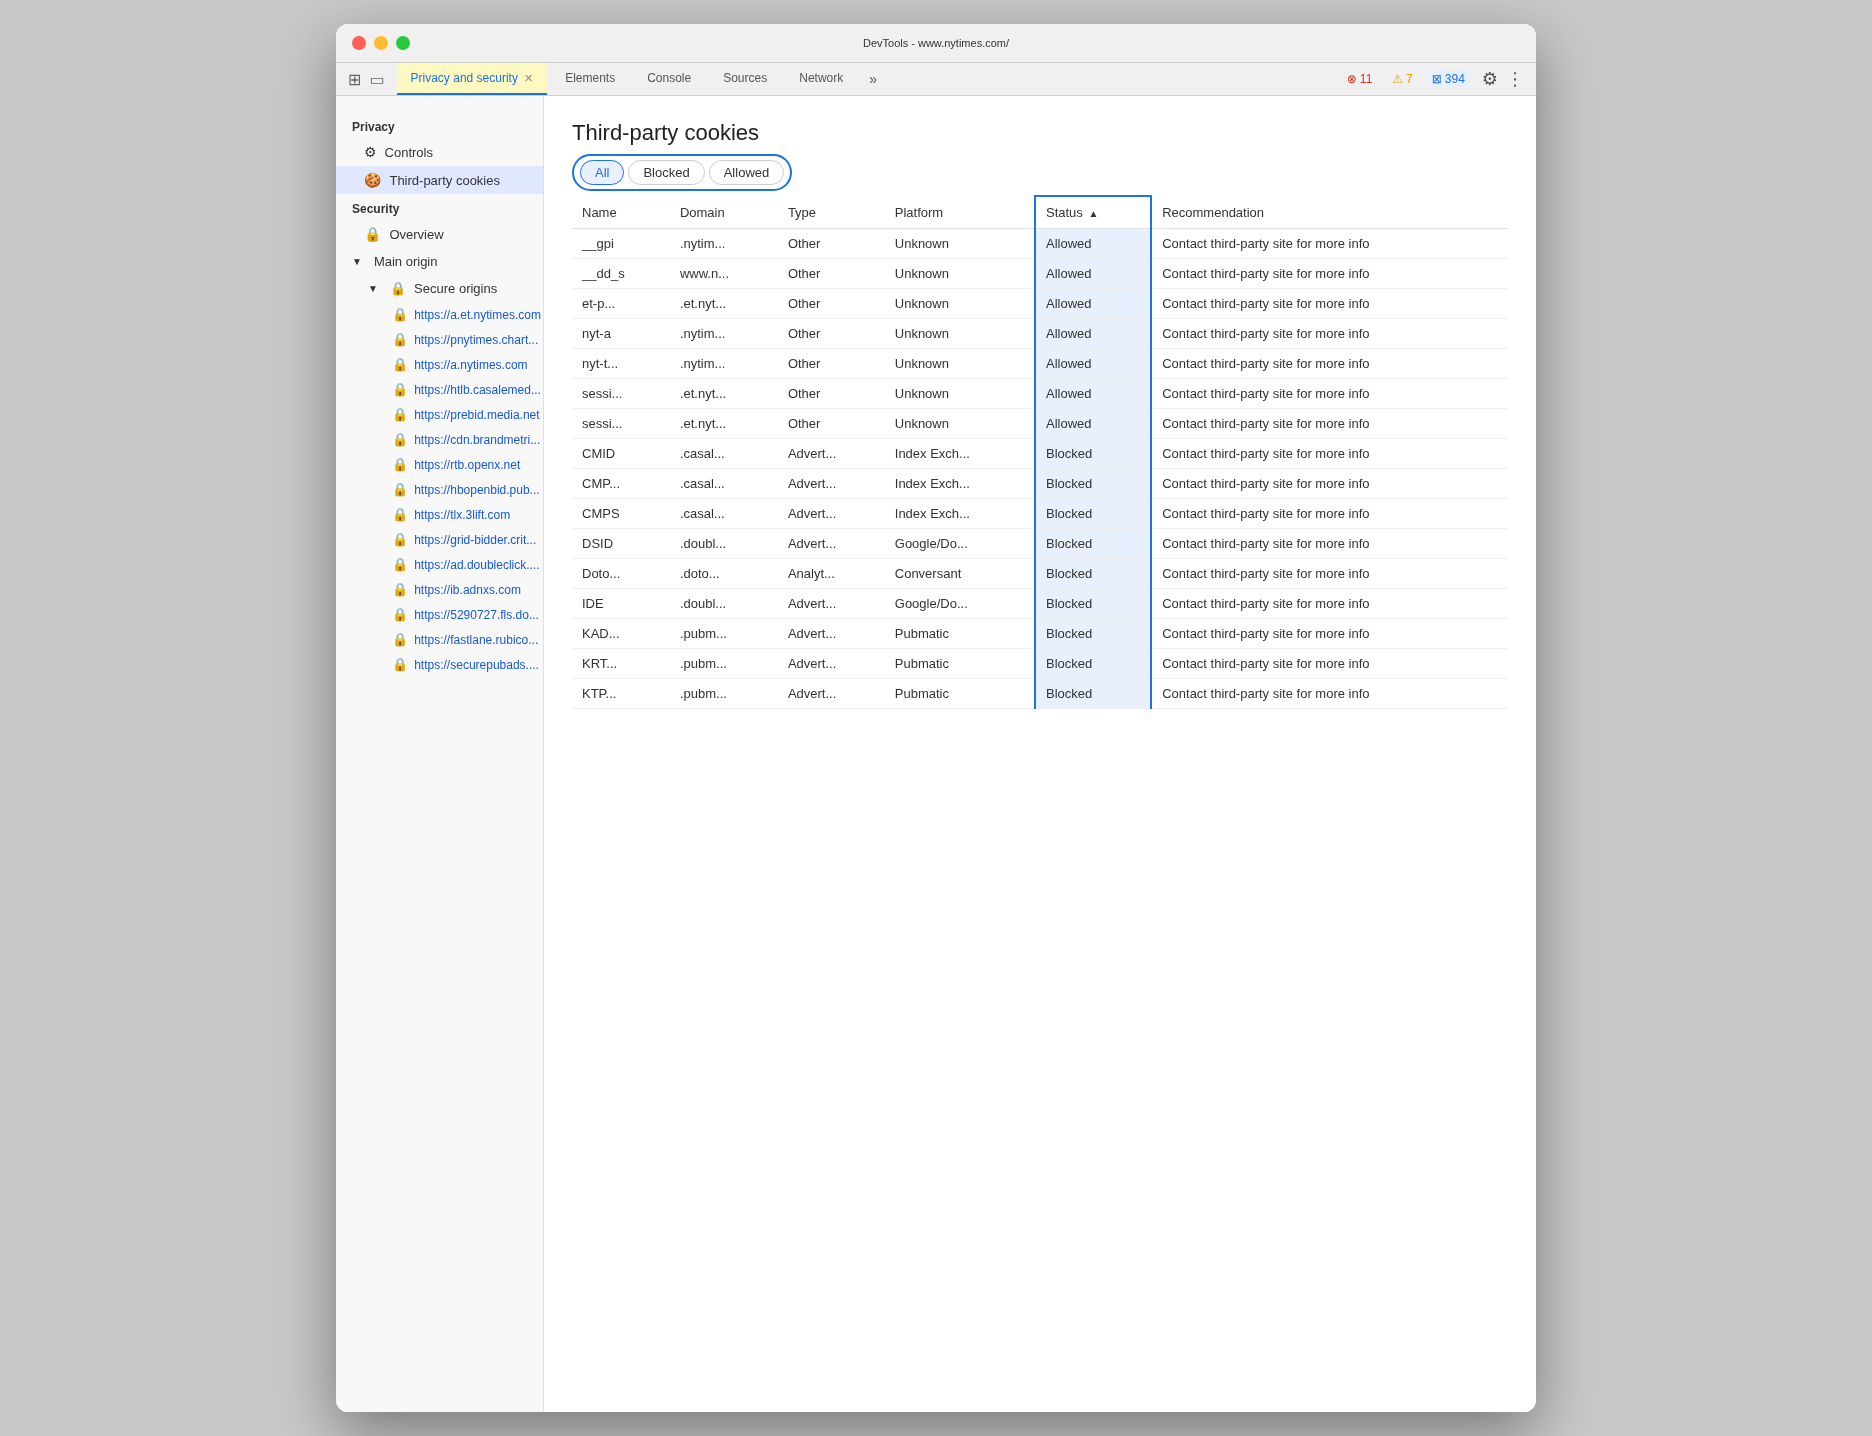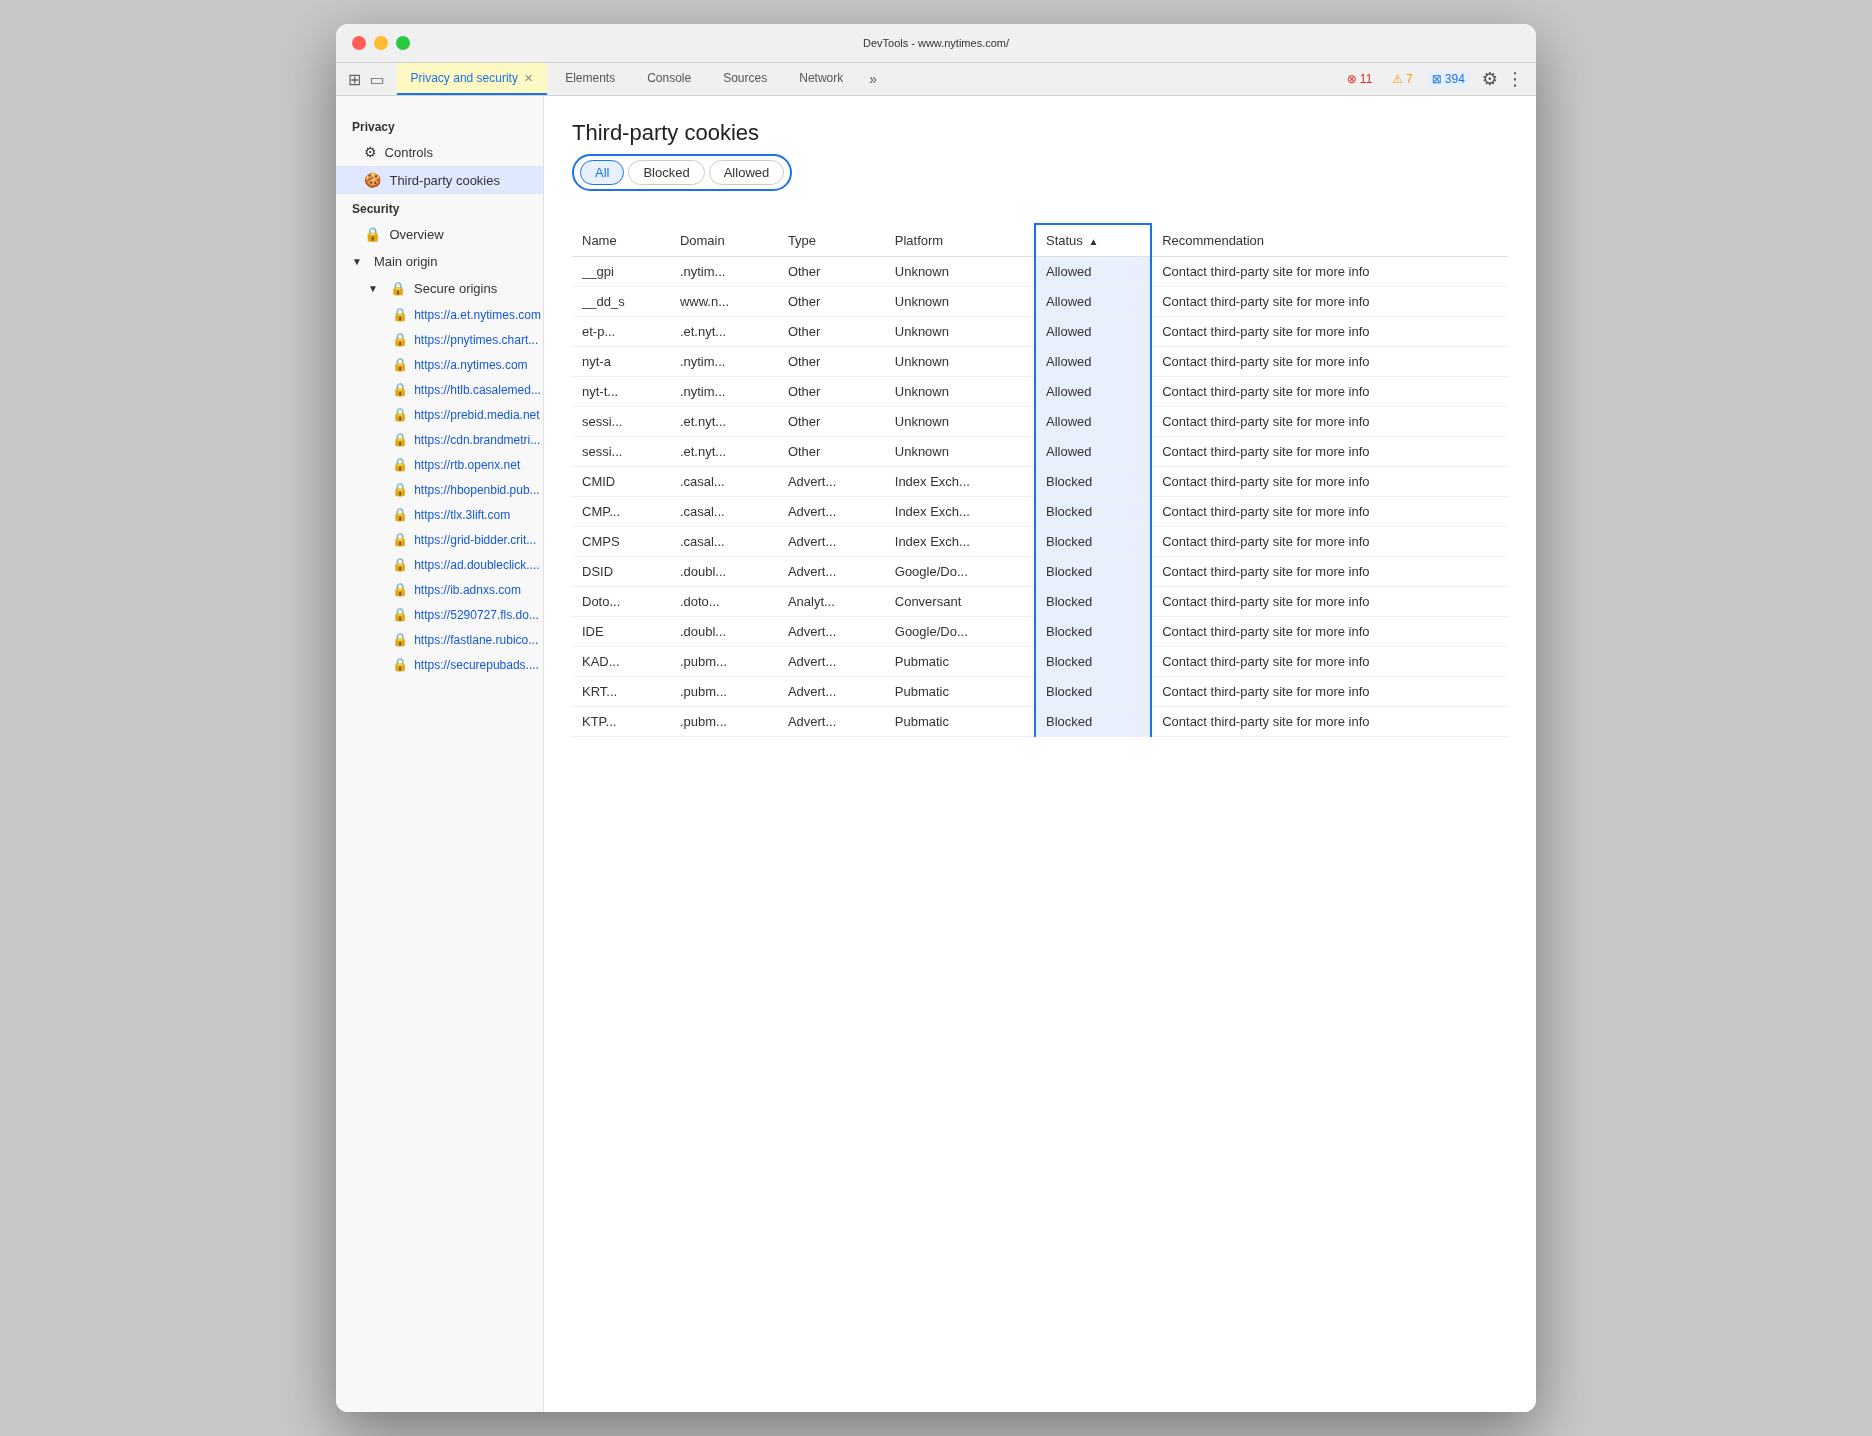--- a/index.html
+++ b/index.html
@@ -185,21 +185,21 @@
       font-size: 13px;
       color: #1a73e8;
       text-decoration: underline;
       cursor: pointer;
       display: block;
       margin-bottom: 20px;
     }
     .filter-bar {
       display: flex;
       gap: 0;
-      margin-bottom: 32px;
+      margin-bottom: 4px;
       border: 2px solid #1a73e8;
       border-radius: 20px;
       width: fit-content;
       padding: 4px 6px;
       gap: 4px;
     }
     .filter-btn {
       padding: 4px 14px;
       border-radius: 14px;
       border: 1px solid #ccc;

